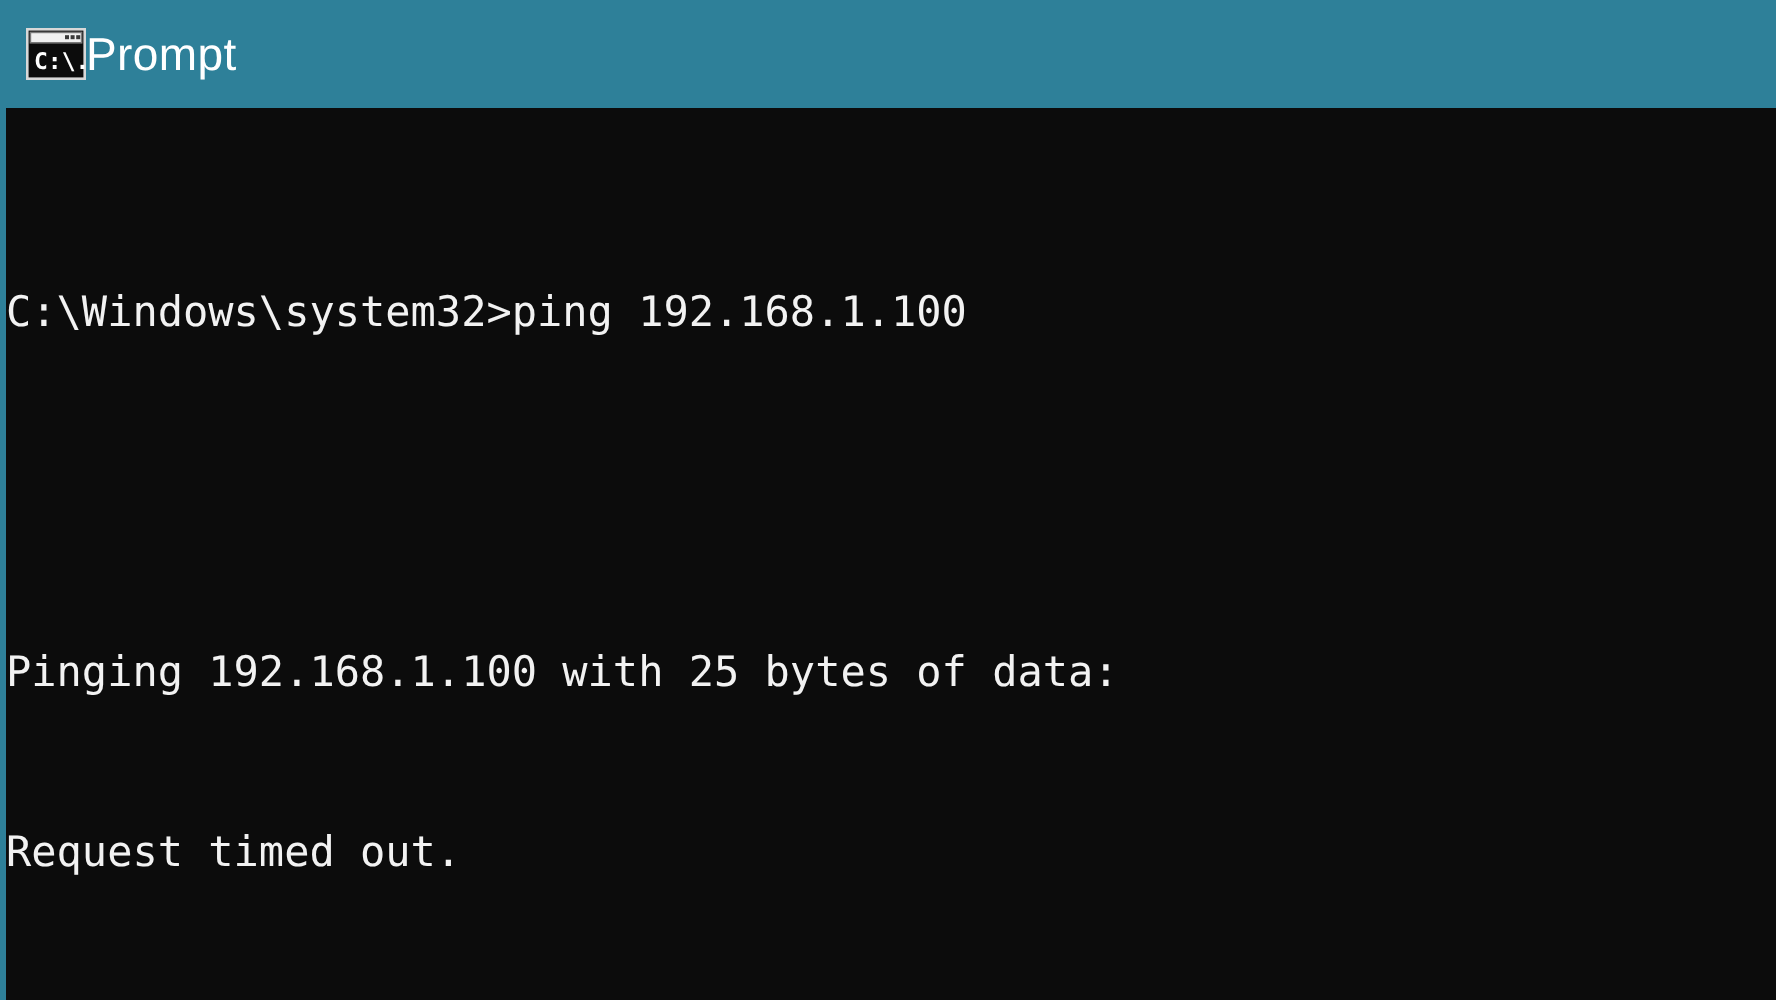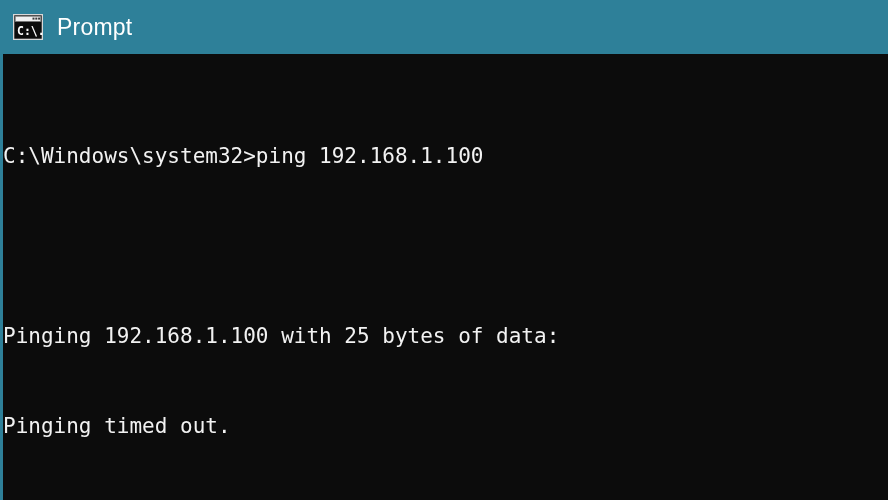--- a/index.html
+++ b/index.html
@@ -38,21 +38,20 @@
   }
 
   .console-icon {
     width: 30px;
     height: 26px;
     flex: 0 0 auto;
     display: block;
   }
 
   #title-text {
-    margin-left: 14px;
     color: #ffffff;
     font-family: "Liberation Sans", sans-serif;
     font-size: 23px;
     font-weight: 400;
     letter-spacing: 0.2px;
     line-height: 1;
     white-space: nowrap;
   }
 
   
@@ -106,21 +105,21 @@
       <text x="4" y="20.5" fill="#ffffff" font-family="DejaVu Sans Mono, monospace" font-size="11.5" font-weight="bold">C:\.</text>
     </svg>
     <span id="title-text">Prompt</span>
   </div>
 
   <div id="terminal">
     <div id="console-output">
       <span class="line">C:\Windows\system32&gt;ping 192.168.1.100</span>
       <span class="line blank"></span>
       <span class="line">Pinging 192.168.1.100 with 25 bytes of data:</span>
-      <span class="line">Pinging timed out.</span>
+      <span class="line">Request timed out.</span>
       
       
       
       
       
       
       
       
     </div>
   </div>

